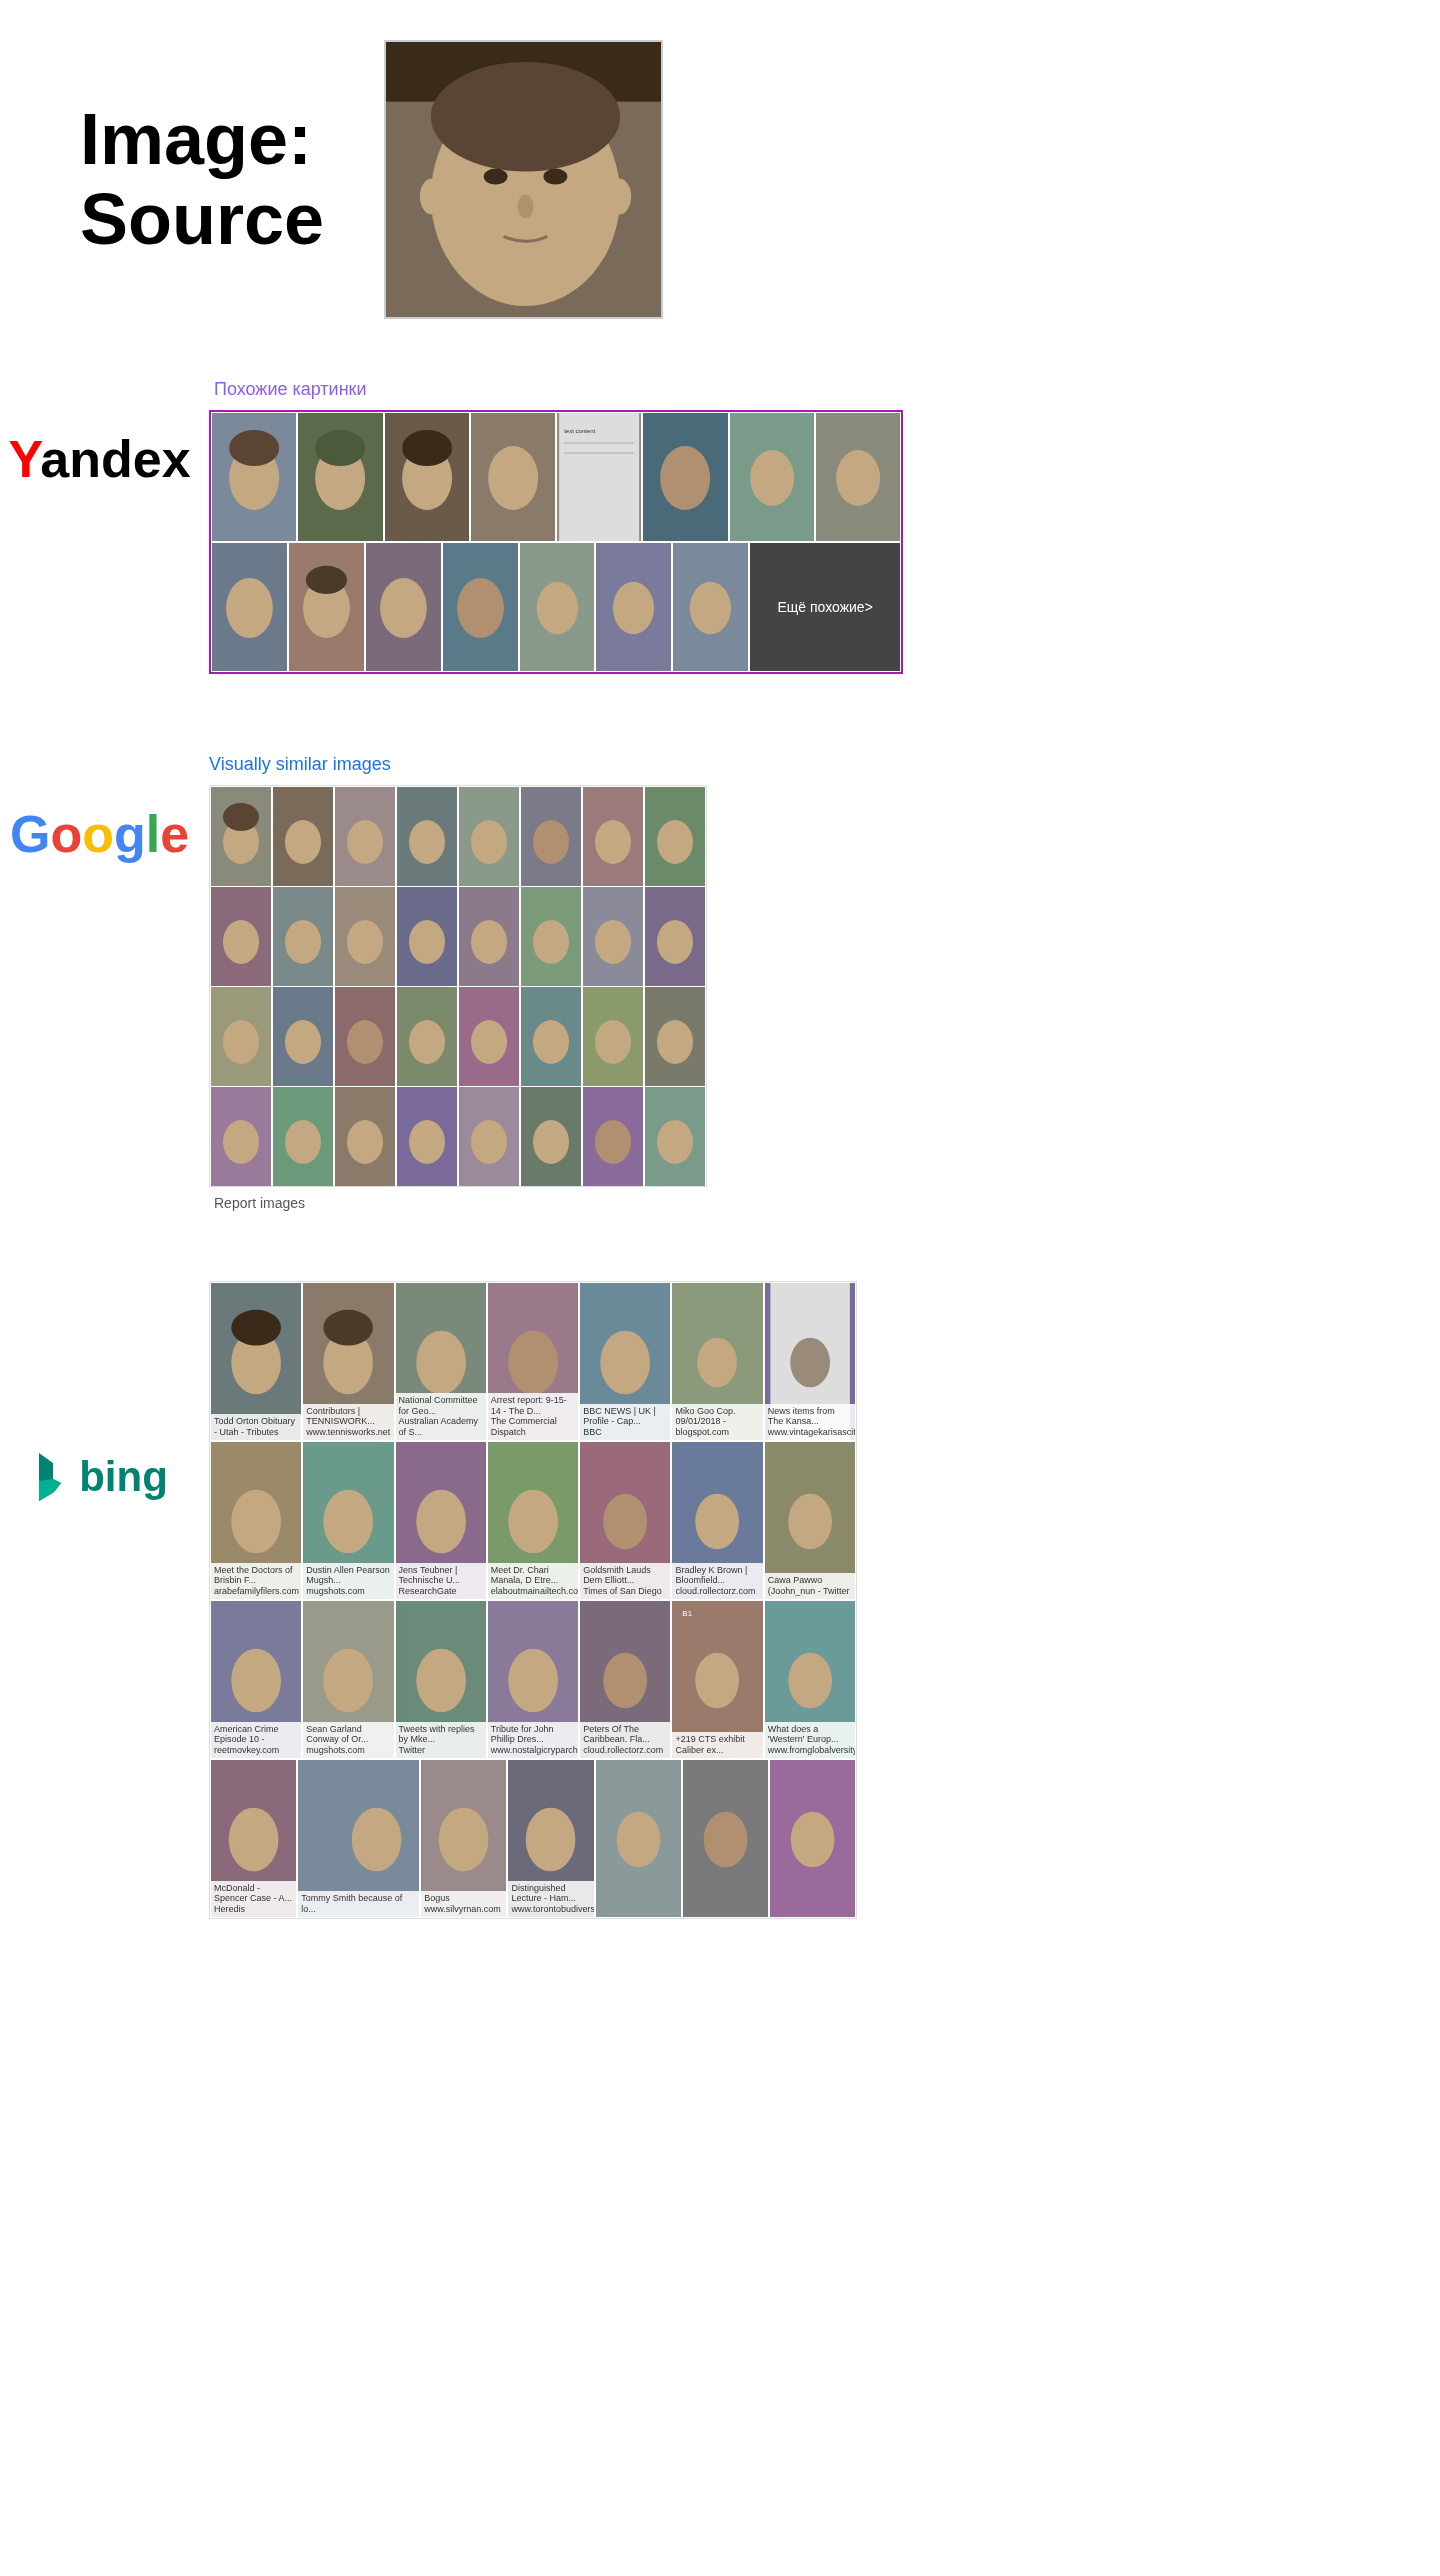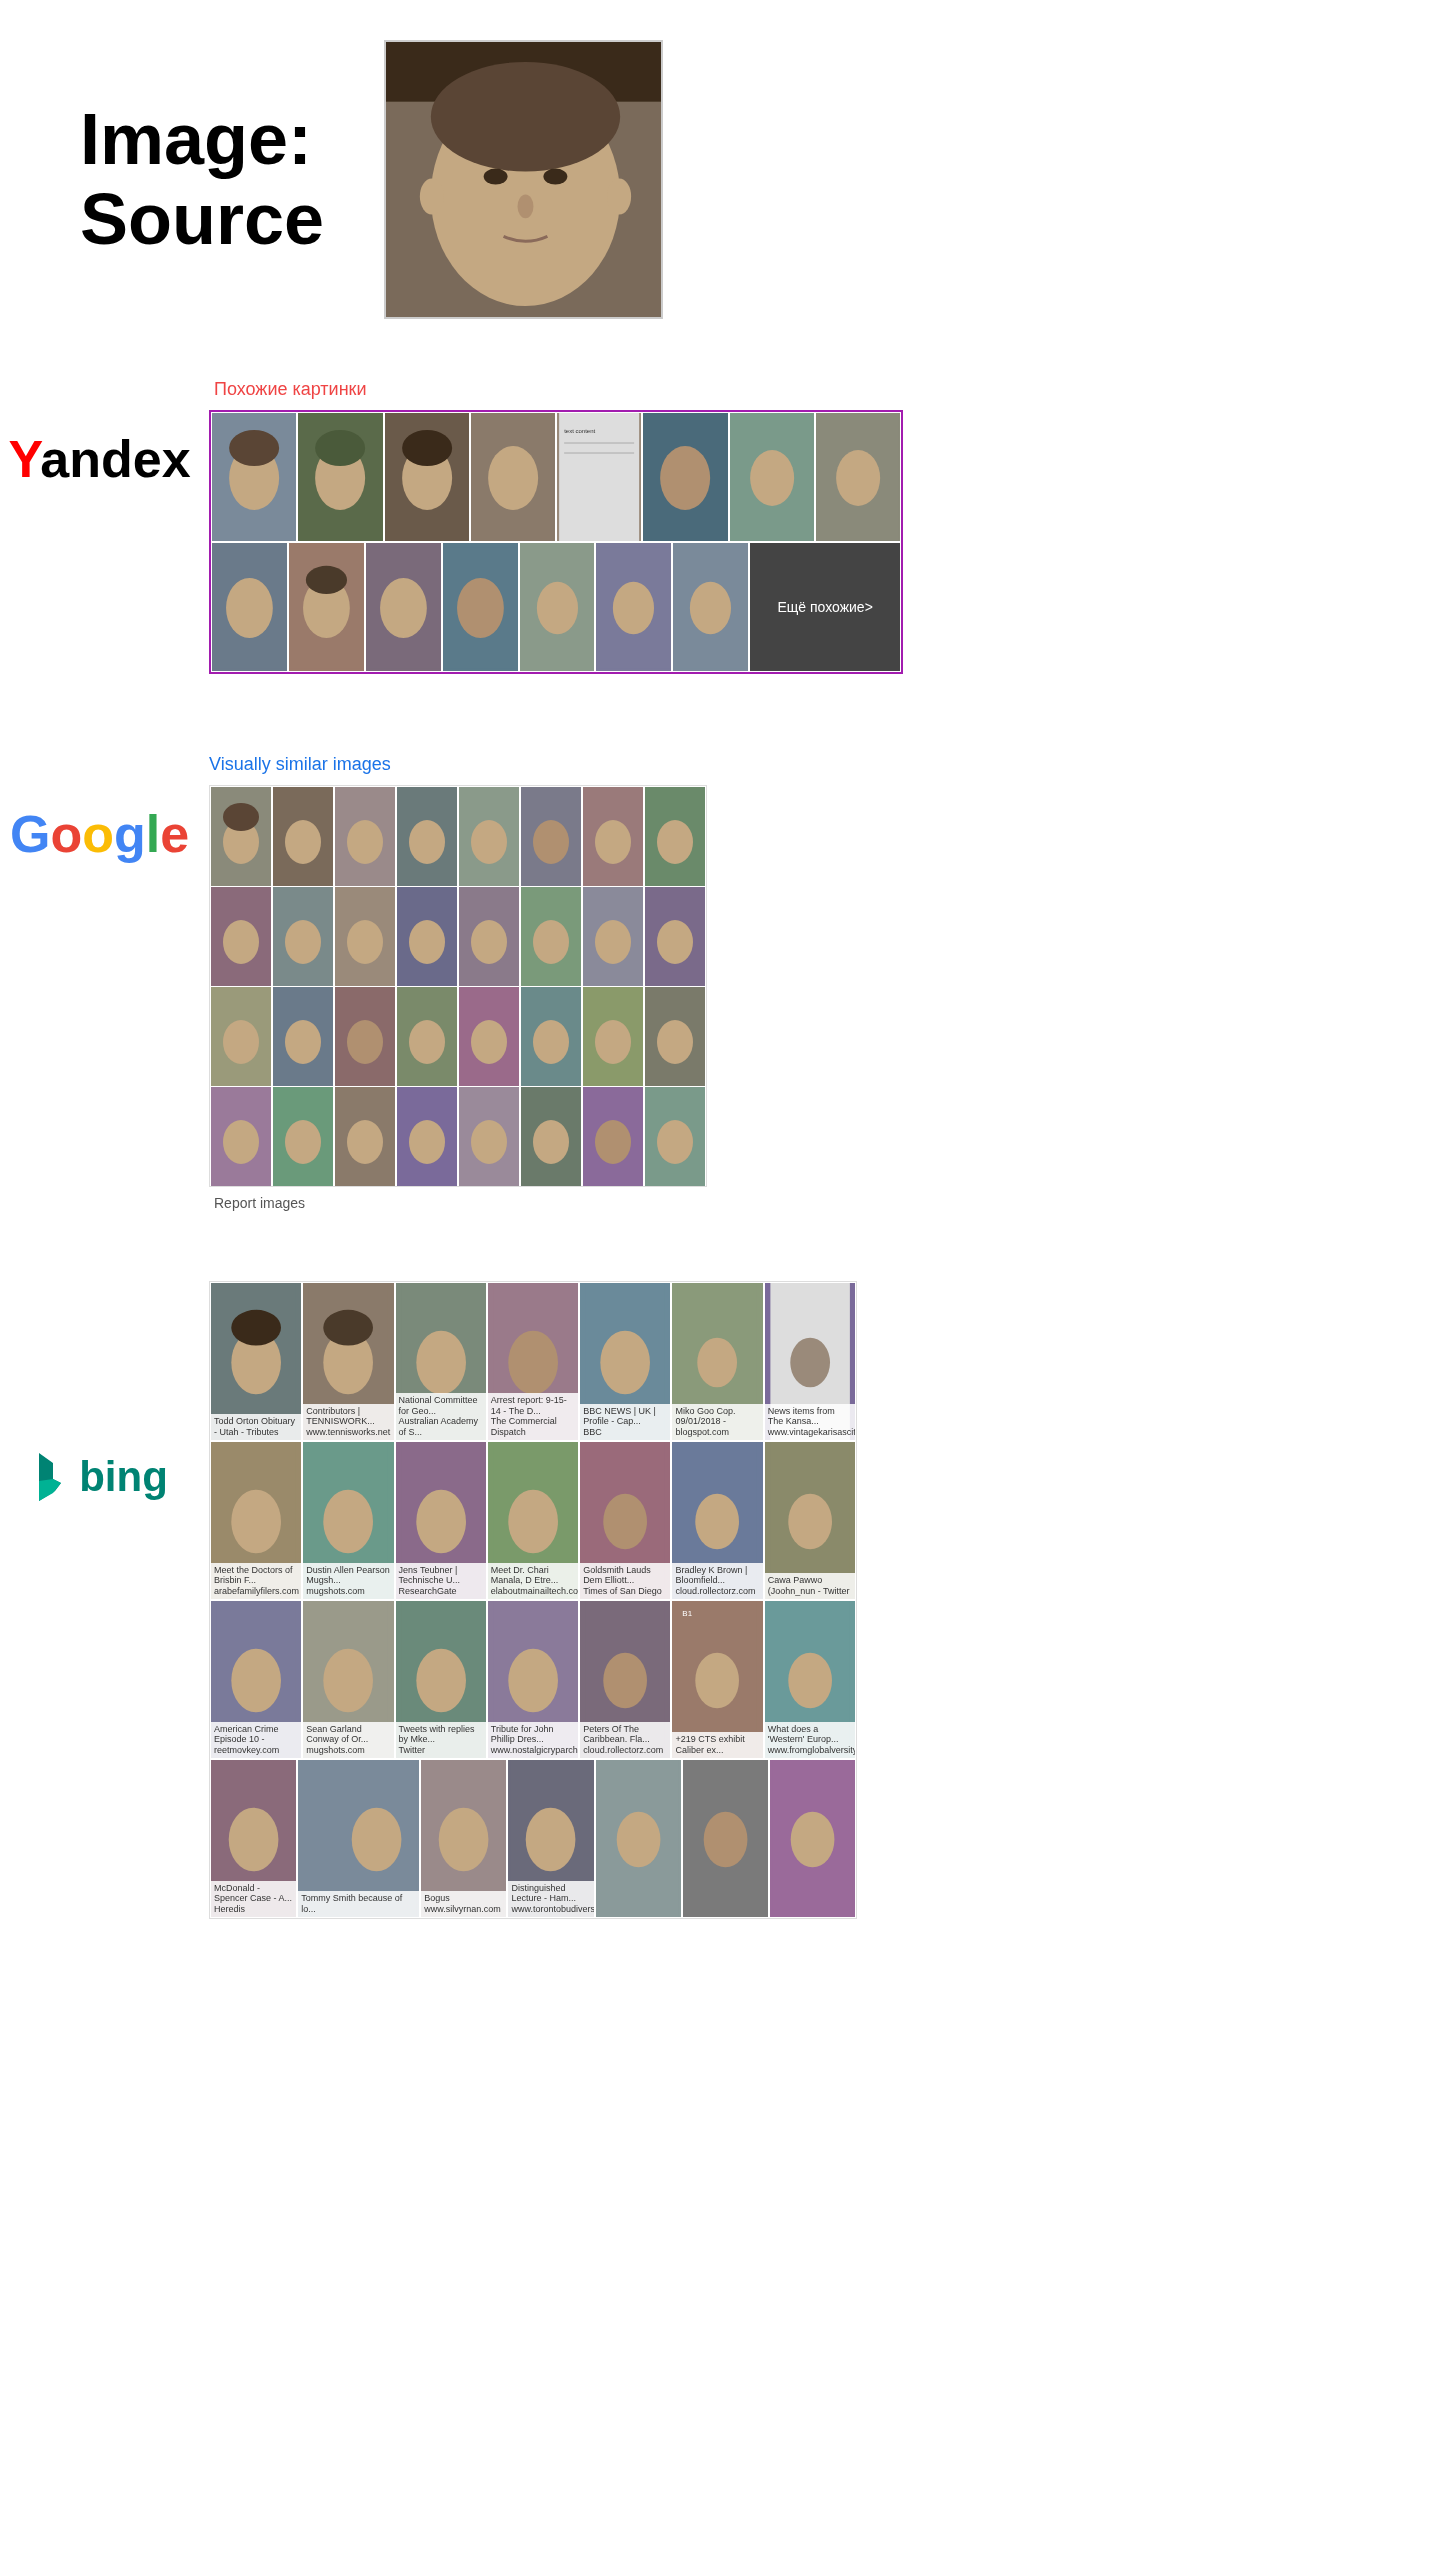--- a/index.html
+++ b/index.html
@@ -90,21 +90,21 @@
       color: #008373;
     }
 
     .results-area {
       flex: 1;
       padding: 10px 20px 10px 10px;
     }
 
     .section-label {
       font-size: 18px;
-      color: #ef4444;
+      color: #8b5cf6;
       margin-bottom: 10px;
       padding-left: 5px;
     }
 
     
     .yandex-grid {
       border: 2px solid #a21caf;
       width: 694px;
       overflow: hidden;
       background: #eee;

